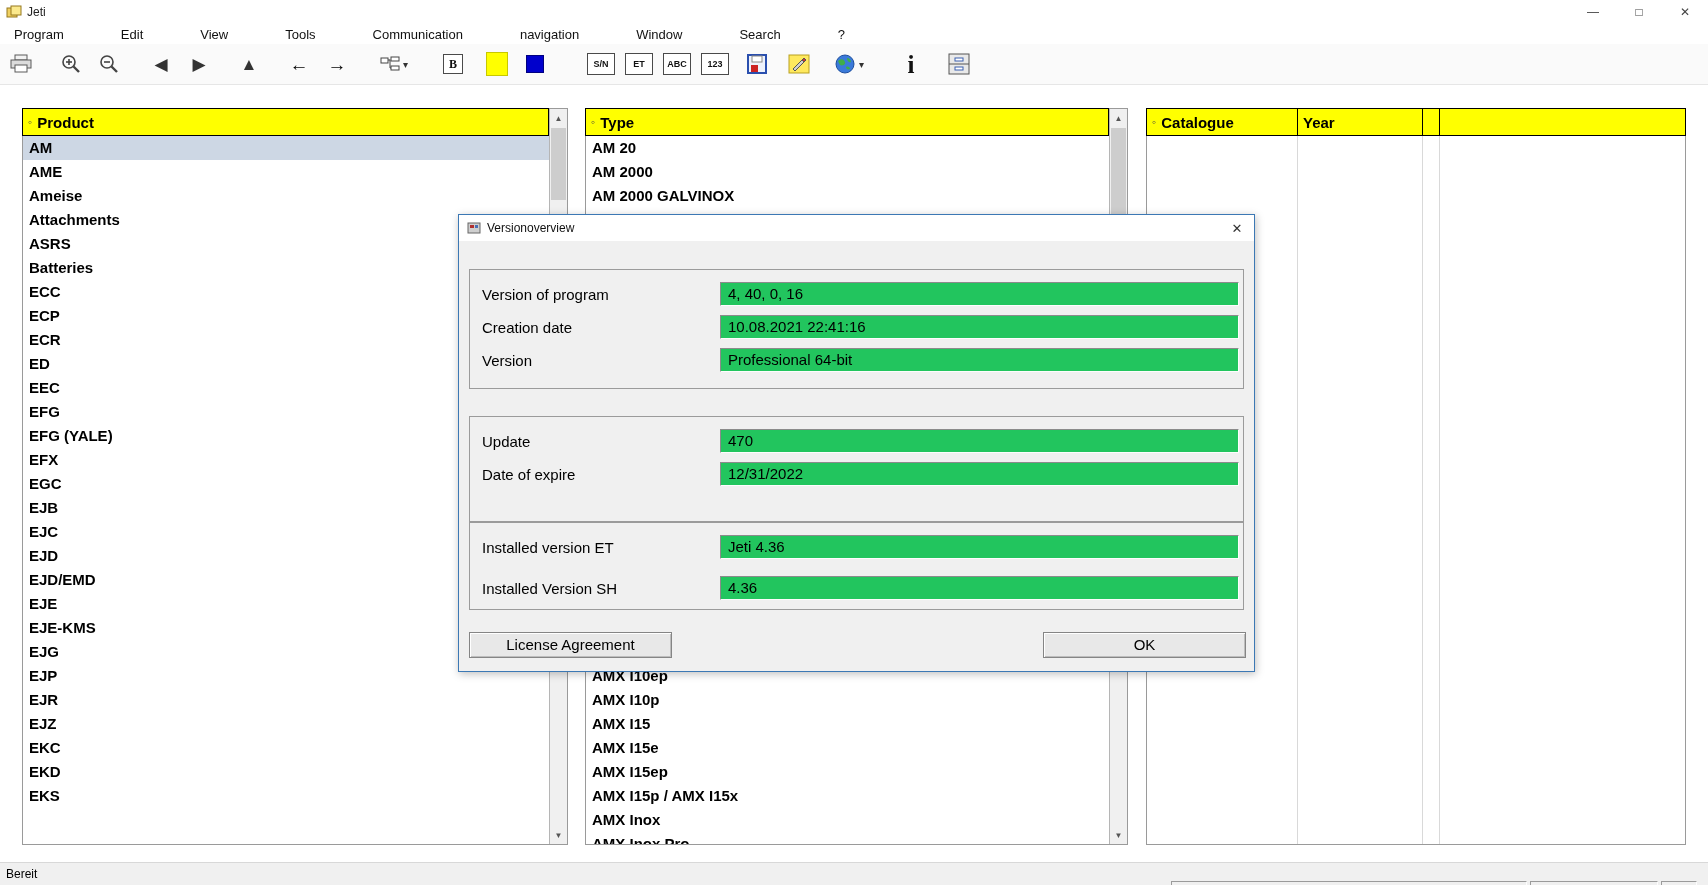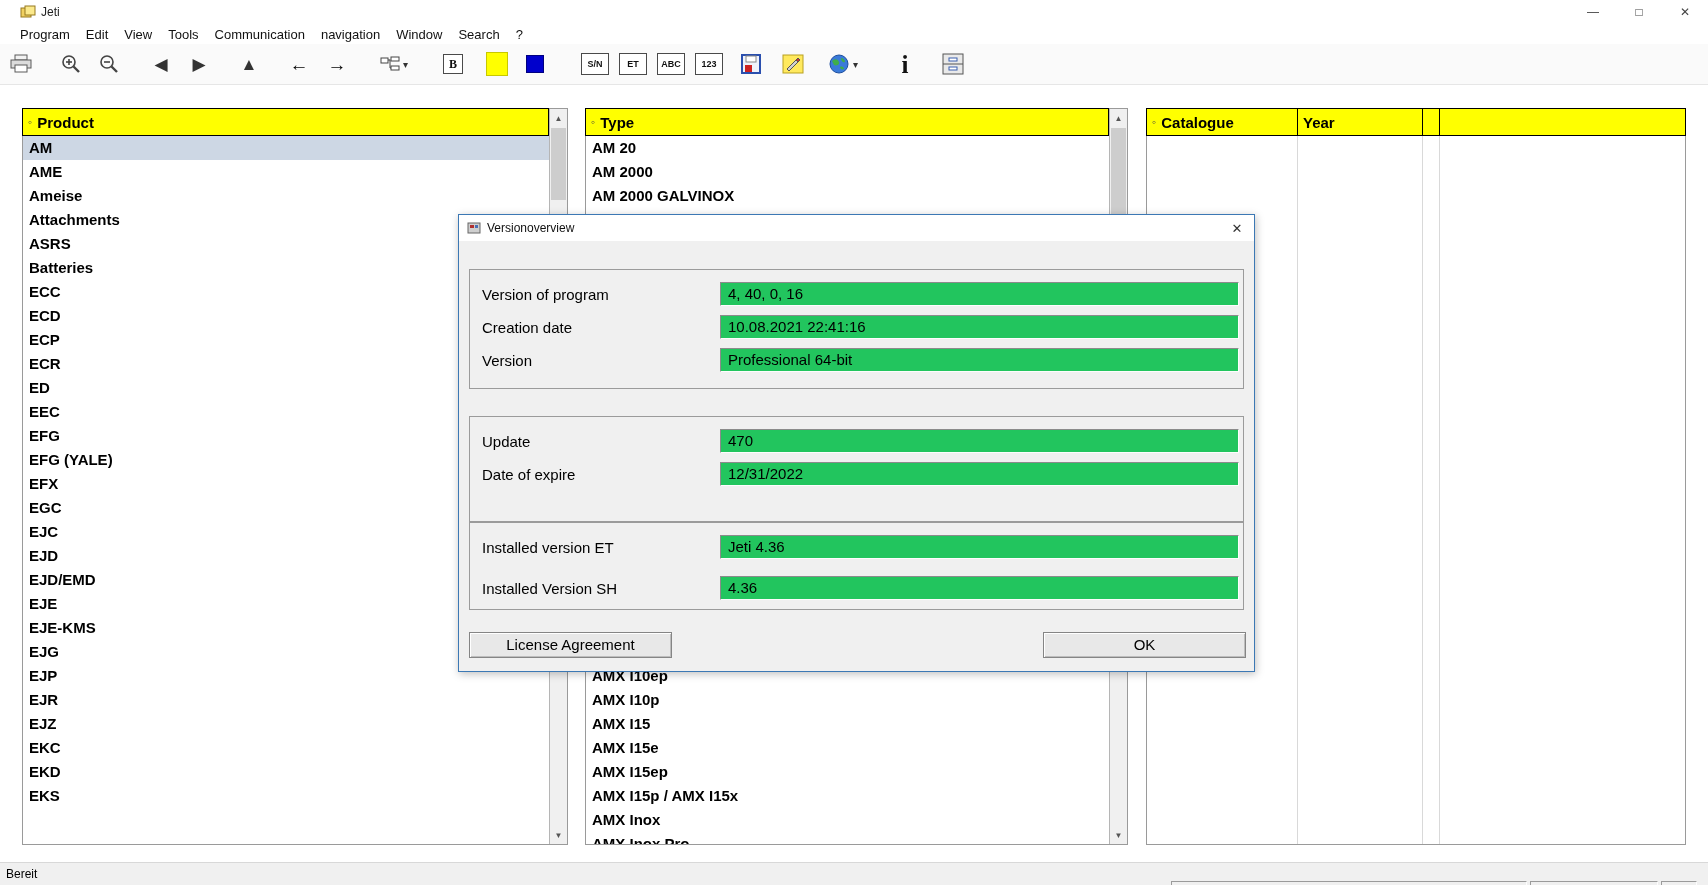--- a/index.html
+++ b/index.html
@@ -4,25 +4,25 @@
 <style>
   html,body{margin:0;padding:0;}
   body{
     width:1708px;height:885px;position:relative;overflow:hidden;
     background:#ffffff;
     font-family:"Liberation Sans","DejaVu Sans",sans-serif;
     color:#000;
     -webkit-font-smoothing:antialiased;
   }
   
-  .titlebar{height:24px;display:flex;align-items:center;background:#fff;padding-left:20px;}
+  .titlebar{height:24px;display:flex;align-items:center;background:#fff;padding-left:6px;}
   .titlebar .apptitle{font-size:12px;color:#222;margin-left:5px;flex:1;}
   .win-controls{display:flex;height:24px;}
   .win-btn{width:46px;height:24px;display:flex;align-items:center;justify-content:center;font-size:12px;color:#444;}
-  .menubar{height:20px;display:flex;align-items:center;background:#fff;padding-left:12px;}
+  .menubar{height:20px;display:flex;align-items:center;background:#fff;padding-left:6px;gap:41px;}
   .menu-item{padding:2px 8px;font-size:13px;color:#111;white-space:nowrap;}
   .toolbar{height:40px;display:flex;align-items:center;background:#fafafa;border-bottom:1px solid #e6e6e6;padding-left:6px;}
   .tbtn{min-width:30px;height:32px;display:flex;align-items:center;justify-content:center;margin-right:8px;}
   .tri{font-size:17px;color:#333;line-height:1;}
   .thick-arrow{font-size:19px;font-weight:bold;color:#000;line-height:1;}
   .chev{font-size:10px;color:#333;margin-left:3px;}
   .icon-box{display:flex;align-items:center;justify-content:center;width:26px;height:20px;border:1px solid #4a4a4a;background:#fff;font-size:9px;font-weight:bold;color:#111;}
   .icon-box.bbox{width:18px;height:18px;font-size:12px;font-family:"Liberation Serif","DejaVu Serif",serif;}
   .sq-yellow{width:20px;height:22px;background:#ffff00;border:1px solid #c8c800;}
   .sq-blue{width:16px;height:16px;background:#0000cc;border:1px solid #000080;}
@@ -147,21 +147,21 @@
   </div>
   <div class="tbtn" style="margin-left:14px">
       <span class="icon-box bbox">B</span>
     </div>
   <div class="tbtn" style="margin-left:6px">
       <span class="sq-yellow"></span>
     </div>
   <div class="tbtn">
       <span class="sq-blue"></span>
     </div>
-  <div class="tbtn" style="margin-left:22px">
+  <div class="tbtn" style="margin-left:28px">
       <span class="icon-box">S/N</span>
     </div>
   <div class="tbtn">
       <span class="icon-box">ET</span>
     </div>
   <div class="tbtn">
       <span class="icon-box">ABC</span>
     </div>
   <div class="tbtn">
       <span class="icon-box">123</span>
@@ -210,29 +210,29 @@
     </div>
     <div class="list">
 
     <div class="list-row selected">AM</div>
         <div class="list-row">AME</div>
         <div class="list-row">Ameise</div>
         <div class="list-row">Attachments</div>
         <div class="list-row">ASRS</div>
         <div class="list-row">Batteries</div>
         <div class="list-row">ECC</div>
-        <div class="list-row">ECD</div>
         <div class="list-row">ECP</div>
         <div class="list-row">ECR</div>
         <div class="list-row">ED</div>
         <div class="list-row">EEC</div>
         <div class="list-row">EFG</div>
         <div class="list-row">EFG (YALE)</div>
         <div class="list-row">EFX</div>
         <div class="list-row">EGC</div>
+        <div class="list-row">EJB</div>
         <div class="list-row">EJC</div>
         <div class="list-row">EJD</div>
         <div class="list-row">EJD/EMD</div>
         <div class="list-row">EJE</div>
         <div class="list-row">EJE-KMS</div>
         <div class="list-row">EJG</div>
         <div class="list-row">EJP</div>
         <div class="list-row">EJR</div>
         <div class="list-row">EJZ</div>
         <div class="list-row">EKC</div>

